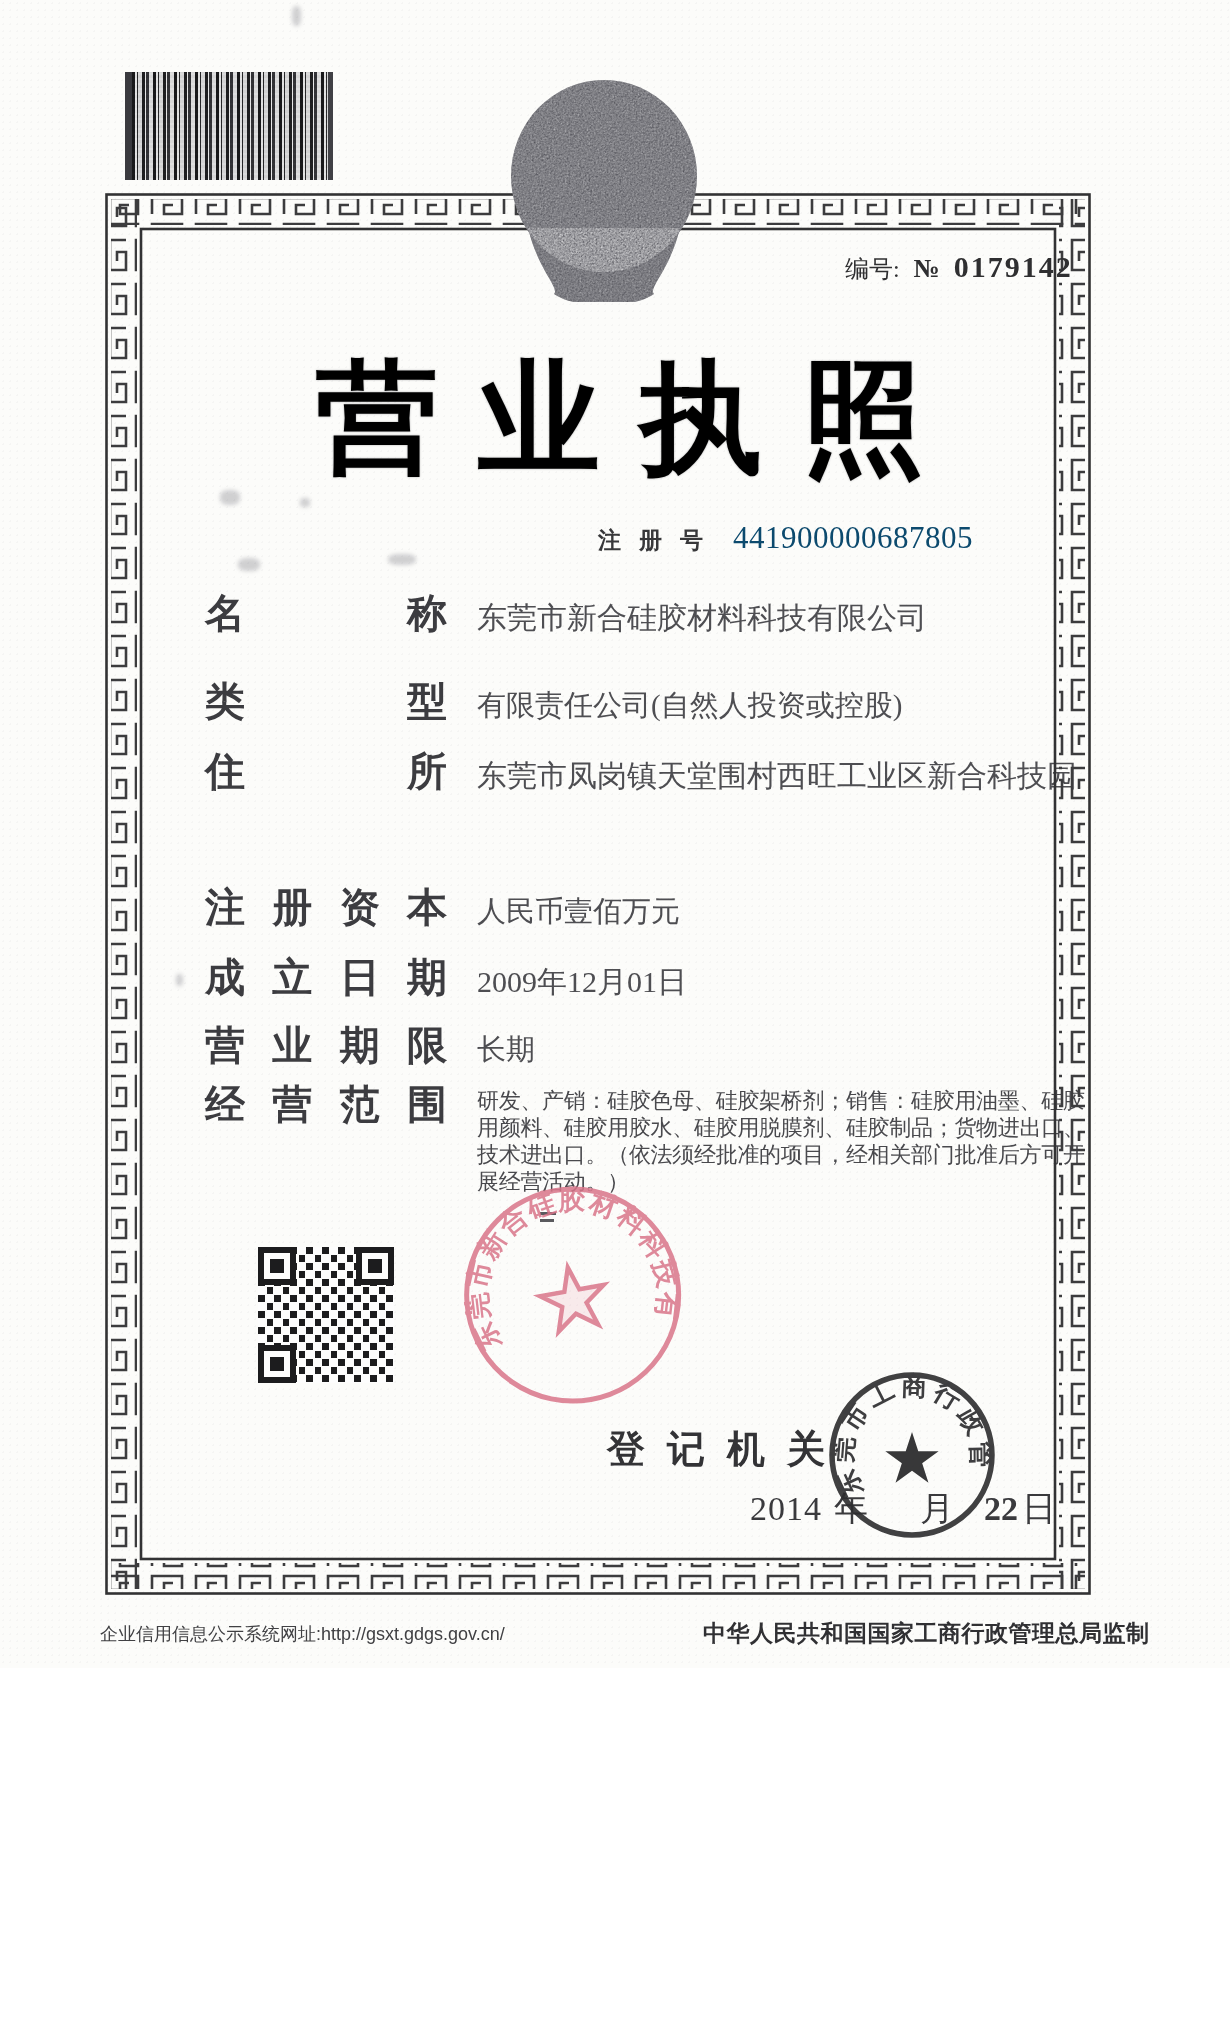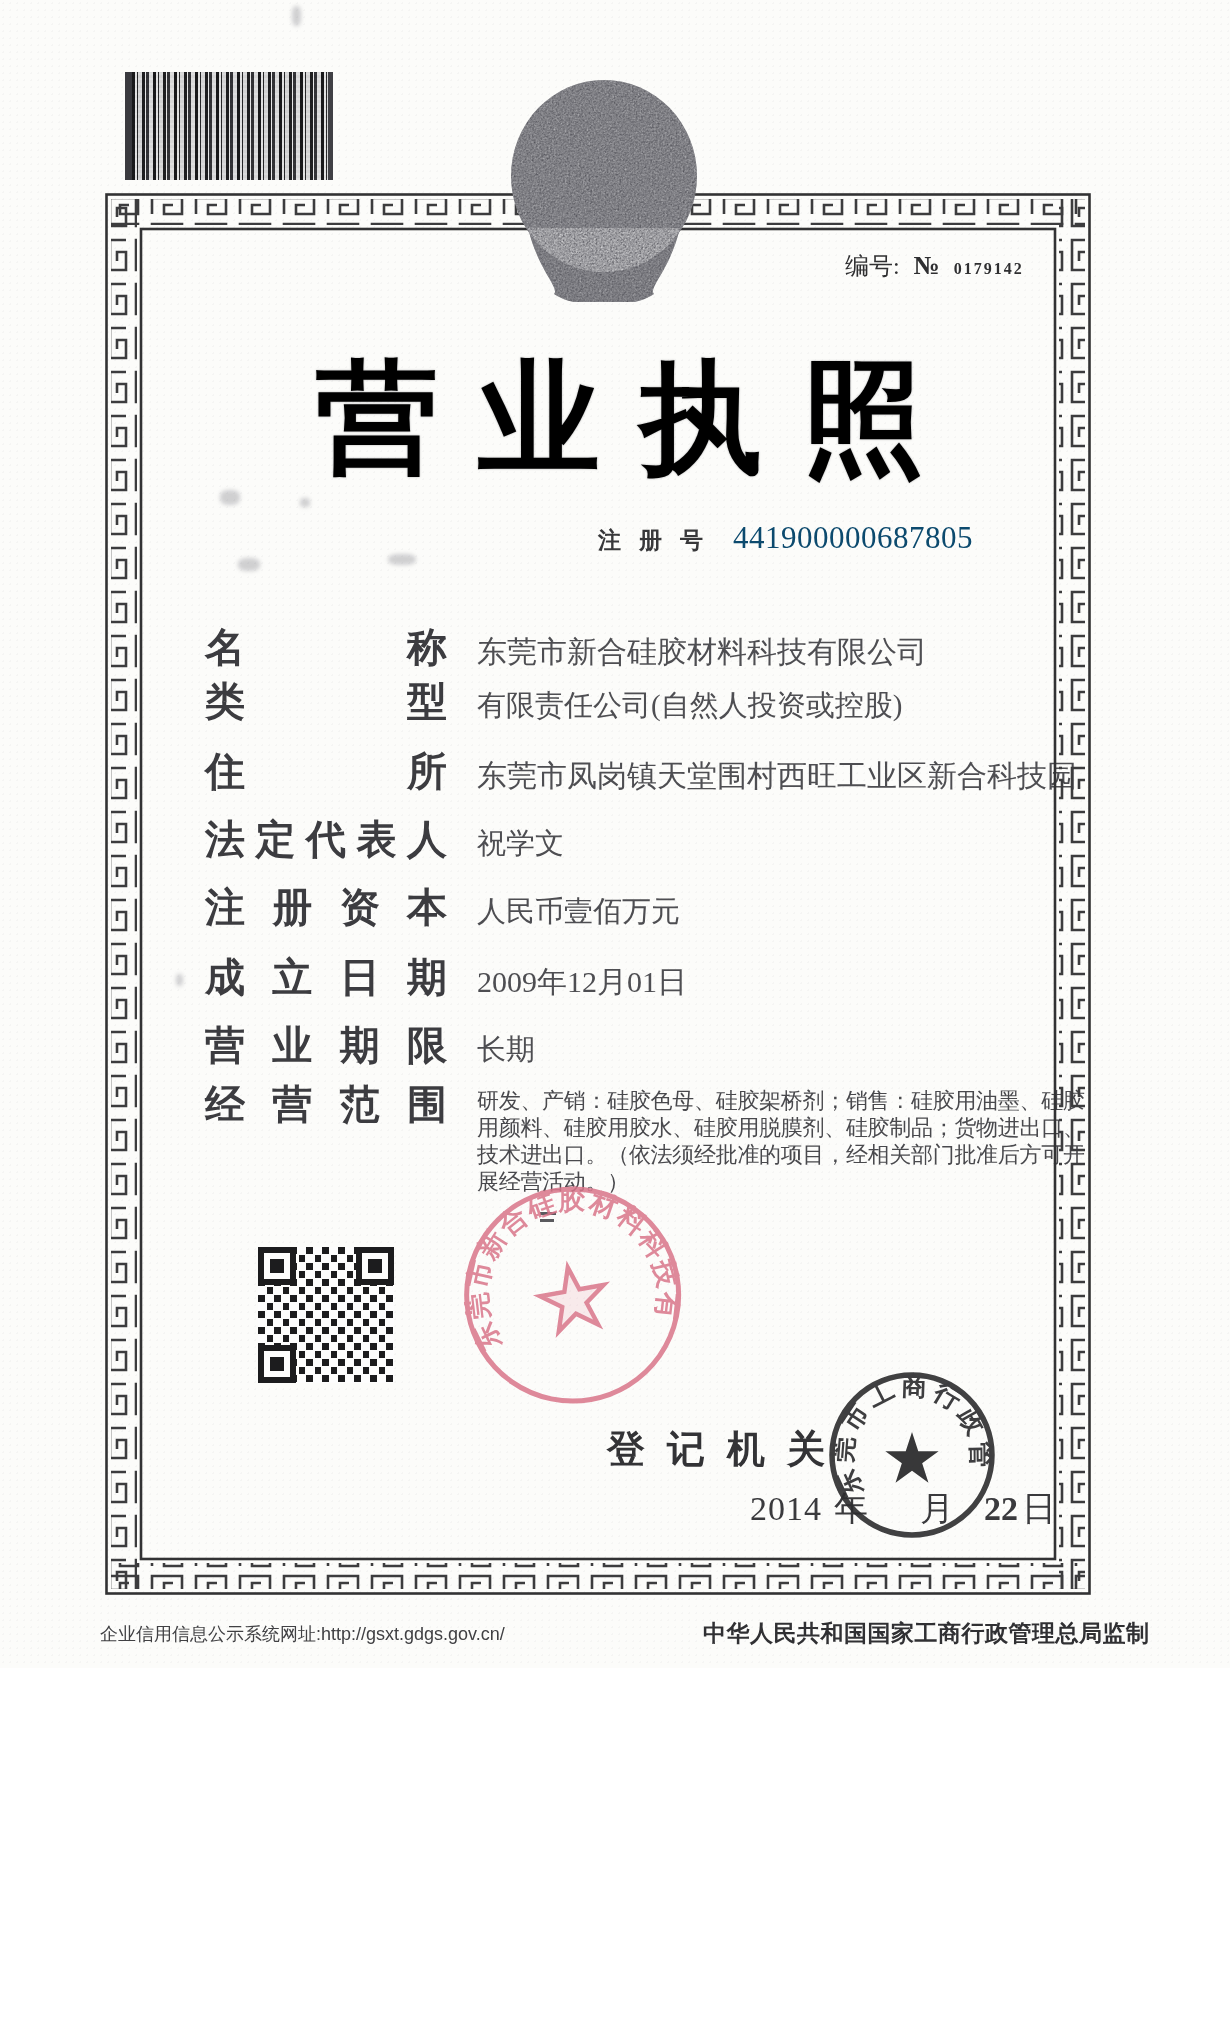--- a/index.html
+++ b/index.html
@@ -16,21 +16,21 @@
       repeating-linear-gradient(90deg,rgba(18,18,20,.95) 0 3px,rgba(238,238,238,.85) 3px 5px,rgba(28,28,30,.9) 5px 6px,rgba(230,230,230,.8) 6px 10px,rgba(24,24,26,.95) 10px 13px,rgba(244,244,244,.85) 13px 14px,rgba(40,40,44,.9) 14px 17px,rgba(235,235,235,.8) 17px 21px),
       repeating-linear-gradient(0deg,rgba(255,255,255,.22) 0 2px,rgba(0,0,0,.14) 2px 5px);}
   
   .emblem{position:absolute;left:498px;top:78px;width:212px;height:224px;z-index:3;}
   
   .frame{position:absolute;left:105px;top:193px;z-index:1;}
   
   .serial{position:absolute;left:845px;top:250px;z-index:2;white-space:nowrap;color:#2f2f31;}
   .serial .lbl{font-size:24px;}
   .serial .no{font-size:26px;font-weight:700;margin-left:10px;}
-  .serial .num{font-size:16px;font-weight:600;margin-left:10px;letter-spacing:2px;}
+  .serial .num{font-size:30px;font-weight:600;margin-left:10px;letter-spacing:2px;}
   
   .title{position:absolute;left:30px;top:338px;width:1180px;margin:0;text-align:center;
     font-family:Liberation Sans, sans-serif;font-size:122px;font-weight:900;color:#000000;
     letter-spacing:40px;text-indent:40px;text-shadow:0 0 2px rgba(90,90,95,.55);}
   
   .regline{position:absolute;left:598px;top:520px;white-space:nowrap;z-index:2;}
   .regline .rlabel{font-size:23px;font-weight:700;letter-spacing:18px;color:#38383a;}
   .regline .rnum{font-size:31px;margin-left:8px;color:#0c4a6e;letter-spacing:.5px;margin-top:9px;}
   
   .frow{position:absolute;left:205px;display:flex;align-items:flex-start;}
@@ -111,35 +111,31 @@
     <span class="num">0179142</span>
   </div>
 
   <h1 class="title">营业执照</h1>
 
   <div class="regline">
     <span class="rlabel">注册号</span>
     <span class="rnum">441900000687805</span>
   </div>
 
-  <div class="frow" style="top:626px">
+  <div class="frow" style="top:592px">
     <div class="flabel">名称</div>
     <div class="fvalue" style="font-size:30px">东莞市新合硅胶材料科技有限公司</div>
   </div>
   <div class="frow" style="top:680px">
     <div class="flabel">类型</div>
     <div class="fvalue">有限责任公司(自然人投资或控股)</div>
   </div>
   <div class="frow" style="top:750px">
     <div class="flabel">住所</div>
     <div class="fvalue" style="font-size:30px">东莞市凤岗镇天堂围村西旺工业区新合科技园</div>
-  </div>
-  <div class="frow" style="top:818px">
-    <div class="flabel">法定代表人</div>
-    <div class="fvalue">祝学文</div>
   </div>
   <div class="frow" style="top:886px">
     <div class="flabel">注册资本</div>
     <div class="fvalue">人民币壹佰万元</div>
   </div>
   <div class="frow" style="top:956px">
     <div class="flabel">成立日期</div>
     <div class="fvalue" style="font-size:30px">2009年12月01日</div>
   </div>
   <div class="frow" style="top:1024px">

